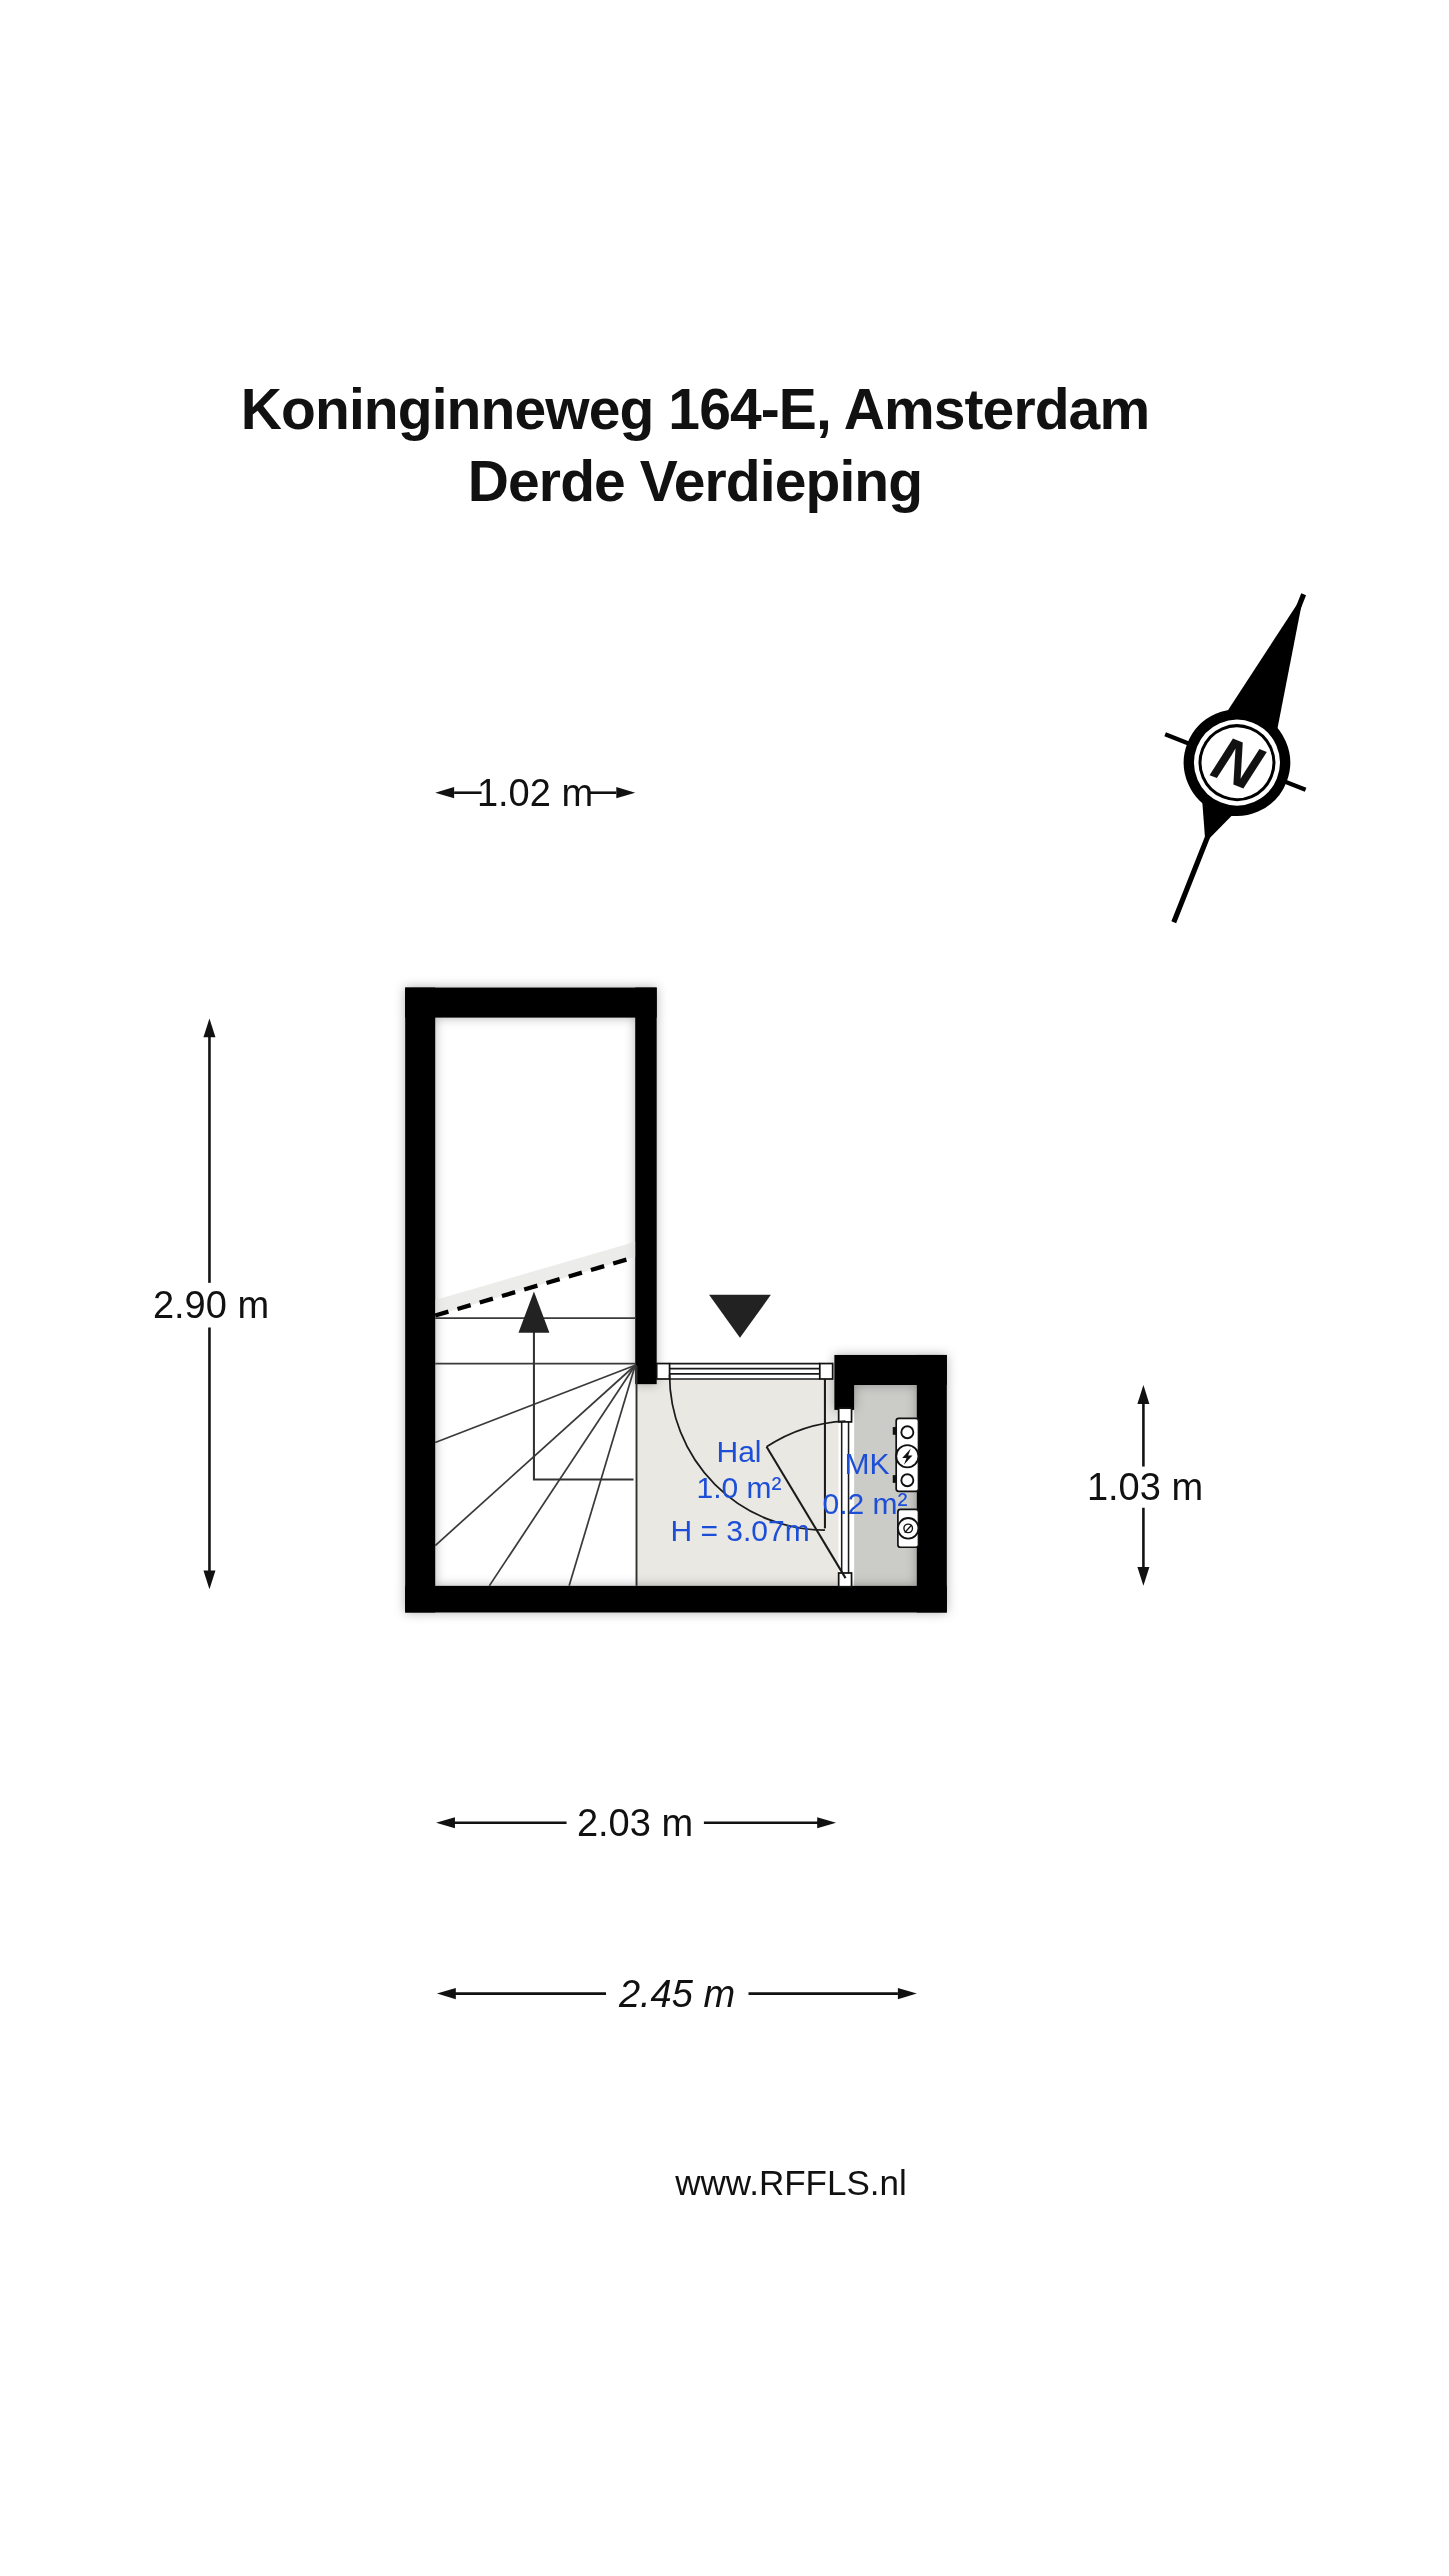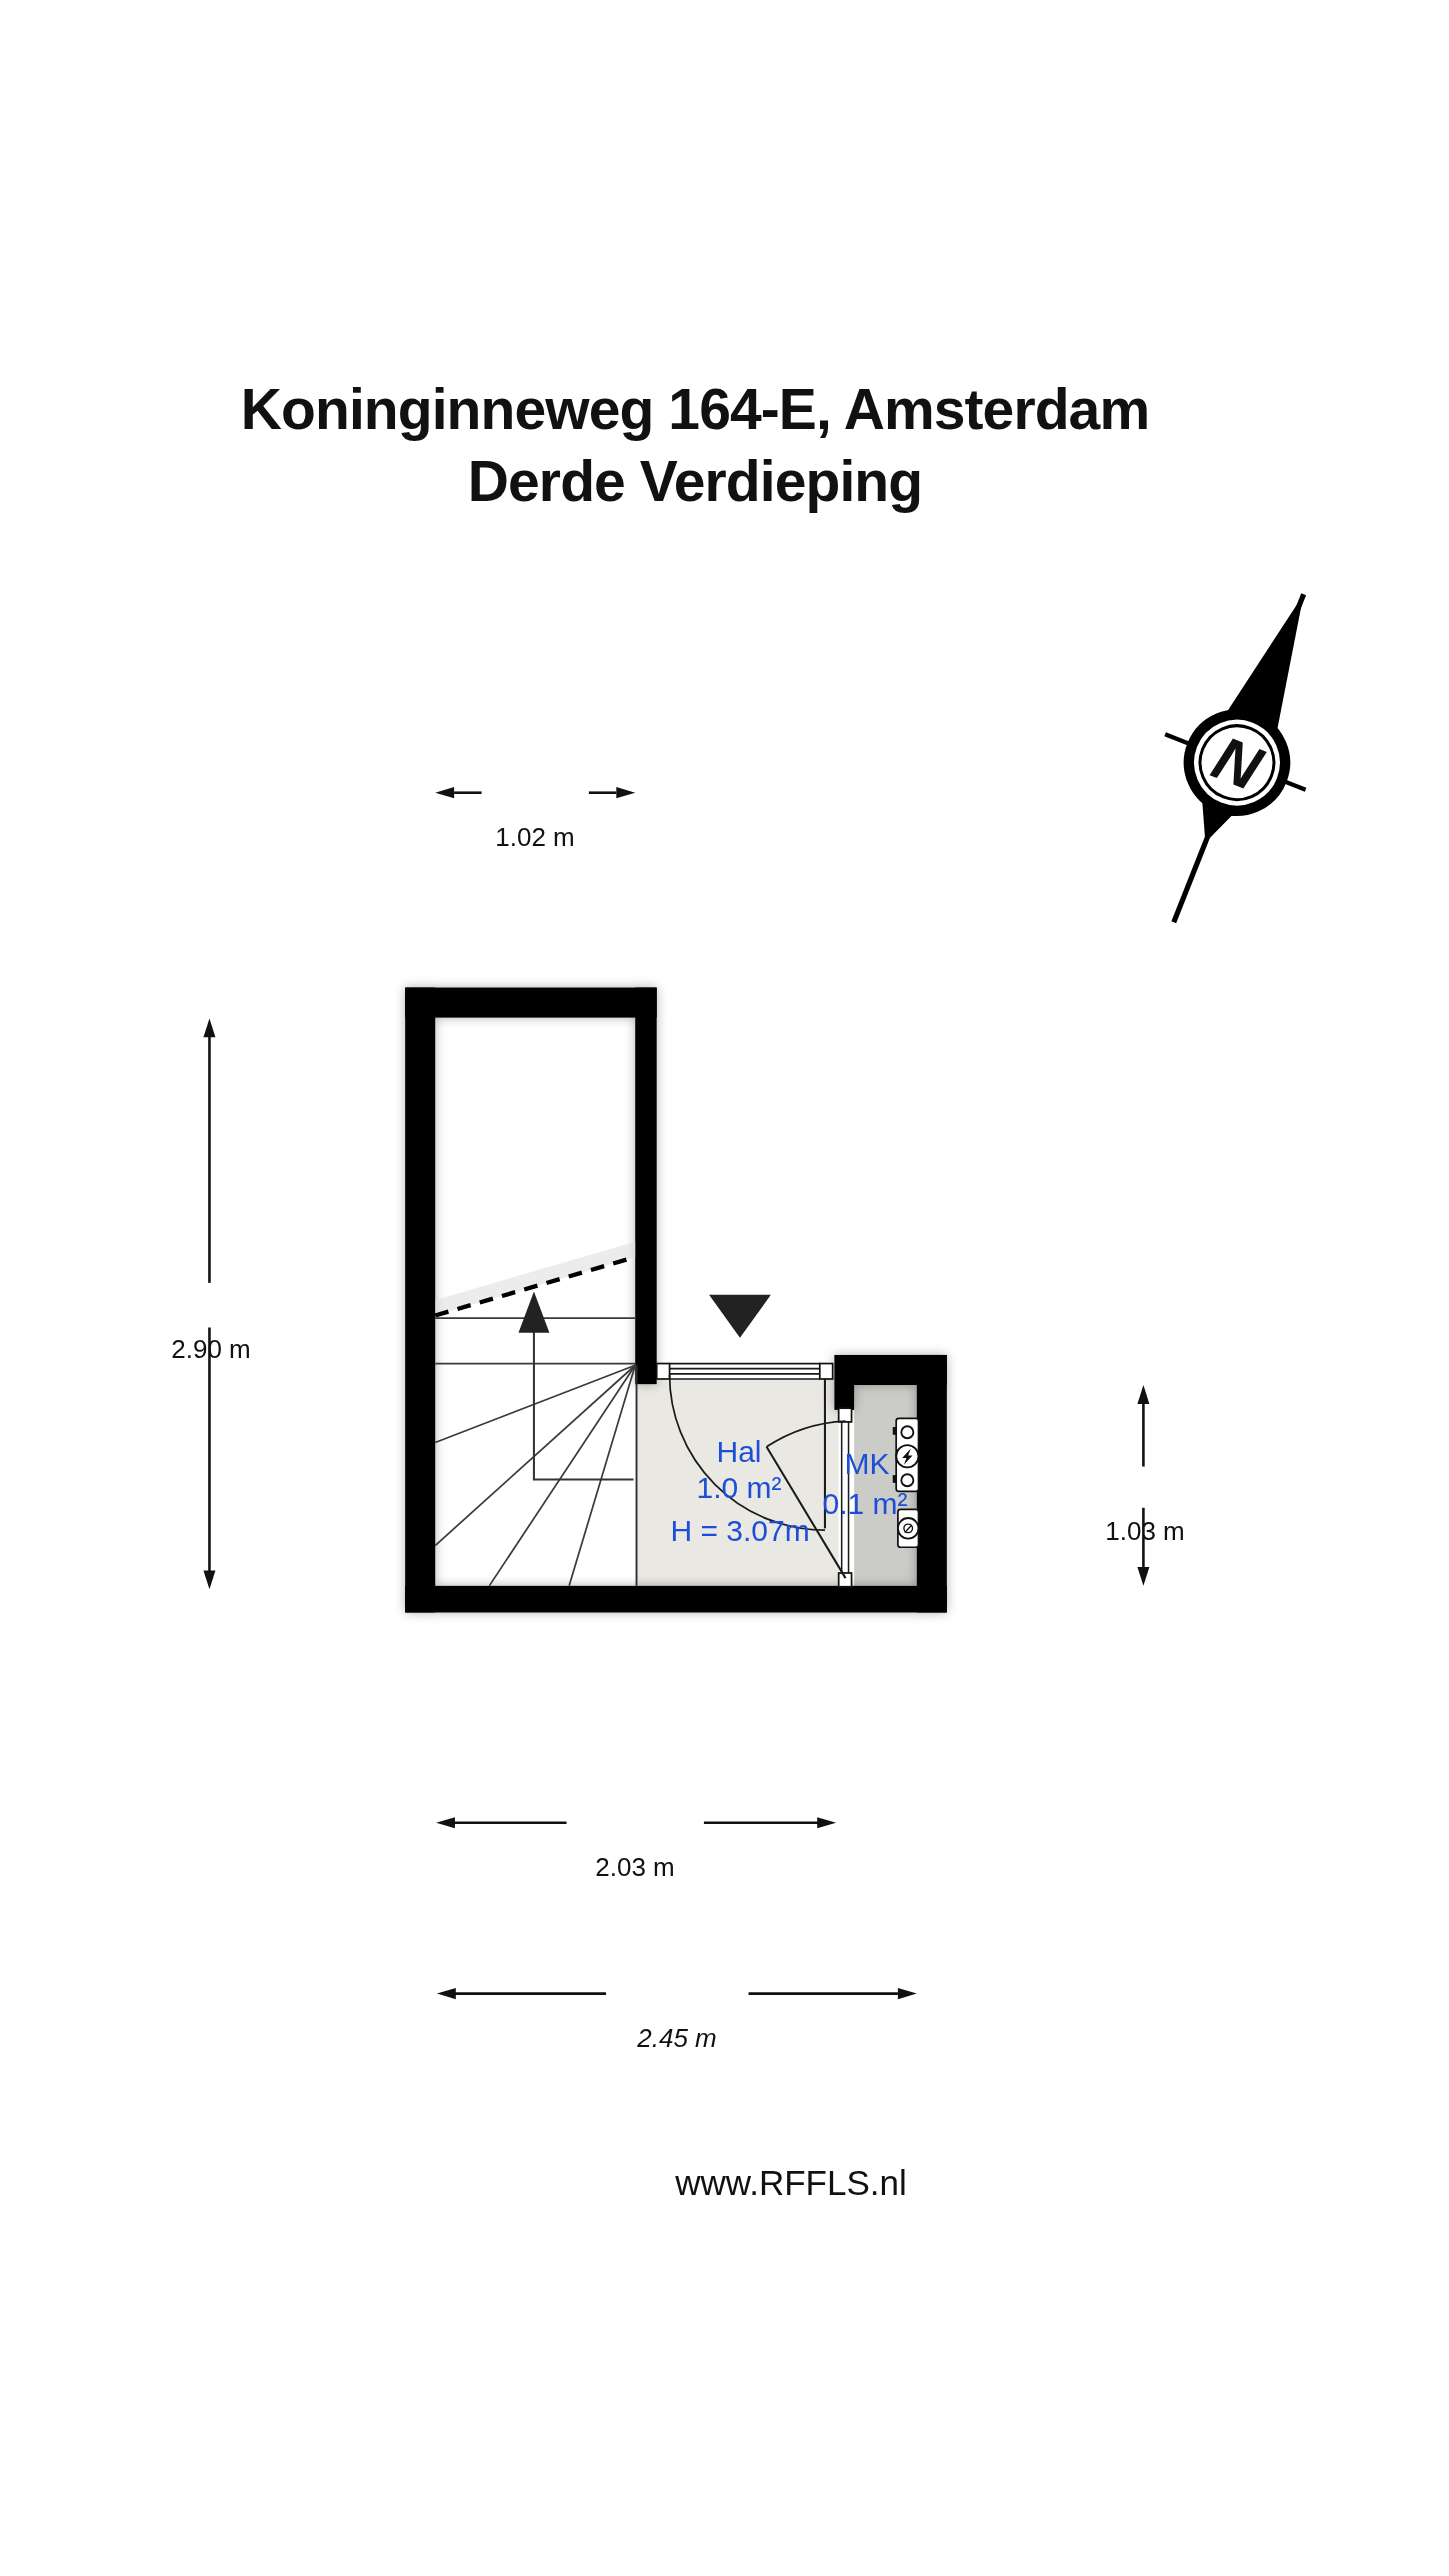--- a/index.html
+++ b/index.html
@@ -19,21 +19,21 @@
   #page{position:relative; width:1224px; height:2576px;}
   svg{position:absolute; left:0; top:0;}
   .abs-label{
     position:absolute;
     transform:translate(-50%,-50%);
     white-space:nowrap;
     color:var(--text);
     line-height:1;
   }
   .title-line{font-size:57px; font-weight:bold; letter-spacing:-0.9px;}
-  .dim-label{font-size:26px;margin-top:44px;}
+  .dim-label{font-size:38px;}
   .room-label{font-size:30px; color:#1d4ed8;}
   .footer-line{font-size:35px;}
   .compass-n{font-size:62px; font-weight:bold; font-style:italic;}
   
   .wall{fill:var(--wall); stroke:none;}
   .hal-floor{fill:var(--hal_floor);}
   .mk-floor{fill:var(--mk_floor);}
   .stair-line{stroke:var(--line); stroke-width:2; fill:none;}
   .boundary-line{stroke:#2f2f2f; stroke-width:2.2; fill:none;}
   .dashed-line{stroke:#000; stroke-width:5; fill:none; stroke-dasharray:16 11;}
@@ -185,18 +185,18 @@
   <div class="abs-label dim-label" style="left:535px; top:793px;">1.02 m</div>
   <div class="abs-label dim-label" style="left:211px; top:1305px;">2.90 m</div>
   <div class="abs-label dim-label" style="left:1145px; top:1487px;">1.03 m</div>
   <div class="abs-label dim-label" style="left:635px; top:1823px;">2.03 m</div>
   <div class="abs-label dim-label" style="left:677px; top:1994px;font-style:italic;">2.45 m</div>
 
   <div class="abs-label room-label" style="left:739px; top:1452px;">Hal</div>
   <div class="abs-label room-label" style="left:739px; top:1488px;">1.0 m²</div>
   <div class="abs-label room-label" style="left:740px; top:1531px;">H = 3.07m</div>
   <div class="abs-label room-label" style="left:867px; top:1464px;">MK</div>
-  <div class="abs-label room-label" style="left:865px; top:1504px;">0.1 m²</div>
+  <div class="abs-label room-label" style="left:865px; top:1504px;">0.2 m²</div>
 
   <div class="abs-label footer-line" style="left:754px; top:2182px;margin-left:37px;">www.RFFLS.nl</div>
 
 </div>
 
 
 </body></html>

